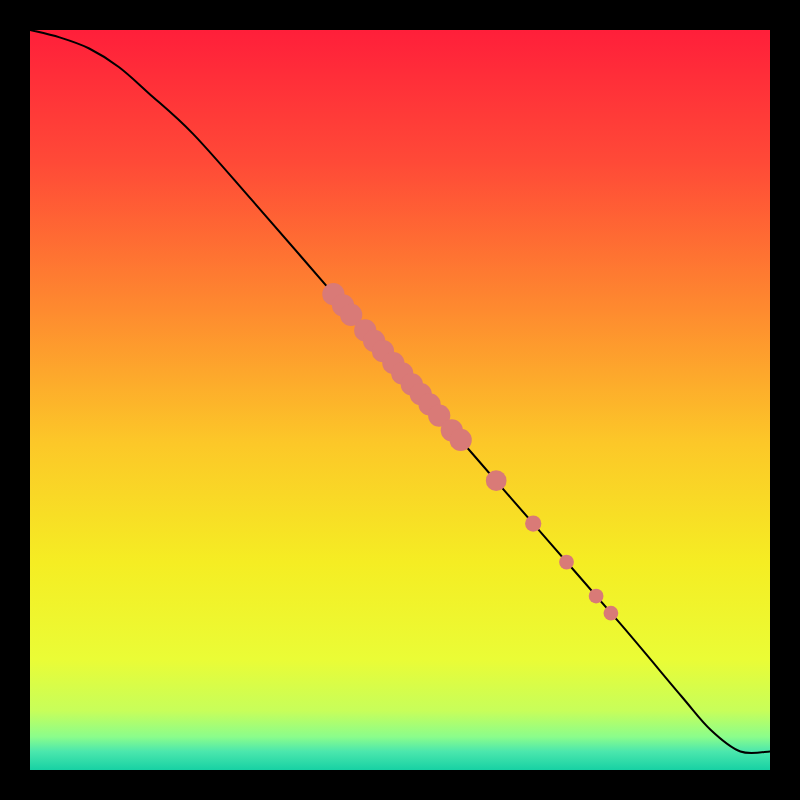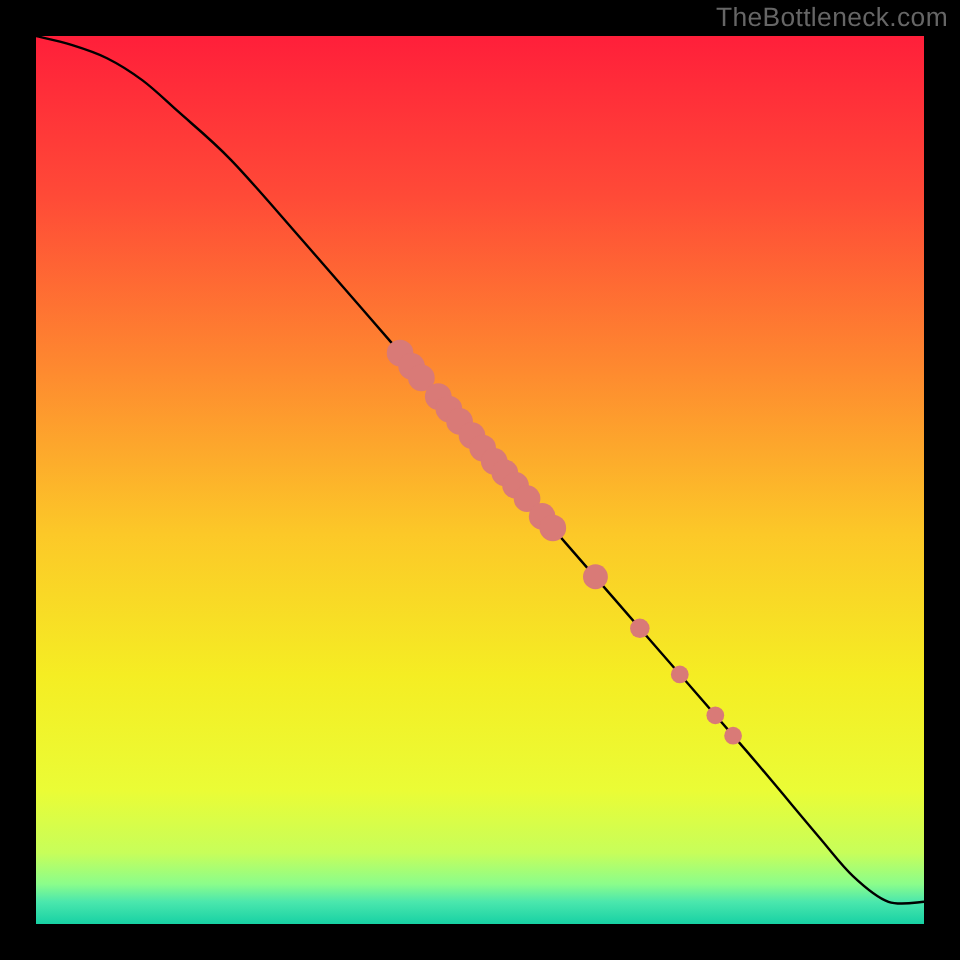--- a/index.html
+++ b/index.html
@@ -48,21 +48,20 @@
     top: 0;
     width: 740px;
     height: 740px;
     z-index: 10;
   }
 </style>
 </head>
 <body>
 
 <div class="frame">
-  <div class="watermark">TheBottleneck.com</div>
   <div class="plot-area">
     <svg class="gradient-bg" viewBox="0 0 740 740" preserveAspectRatio="none">
       <defs>
         <linearGradient id="bgGrad" x1="0" y1="0" x2="0" y2="1">
             <stop offset="0%" stop-color="#ff1f3a"></stop>
             <stop offset="18%" stop-color="#ff4a37"></stop>
             <stop offset="38%" stop-color="#fe8b2f"></stop>
             <stop offset="56.00000000000001%" stop-color="#fcc828"></stop>
             <stop offset="72%" stop-color="#f5ed23"></stop>
             <stop offset="85%" stop-color="#eafc36"></stop>

